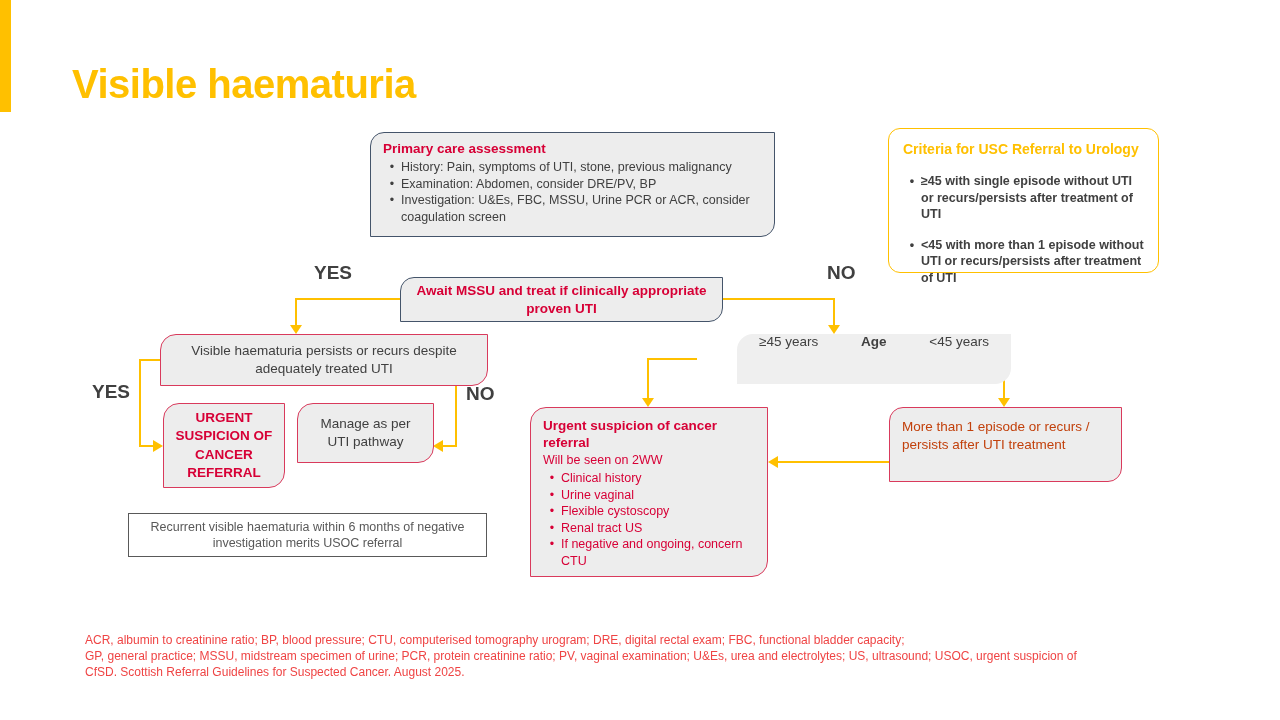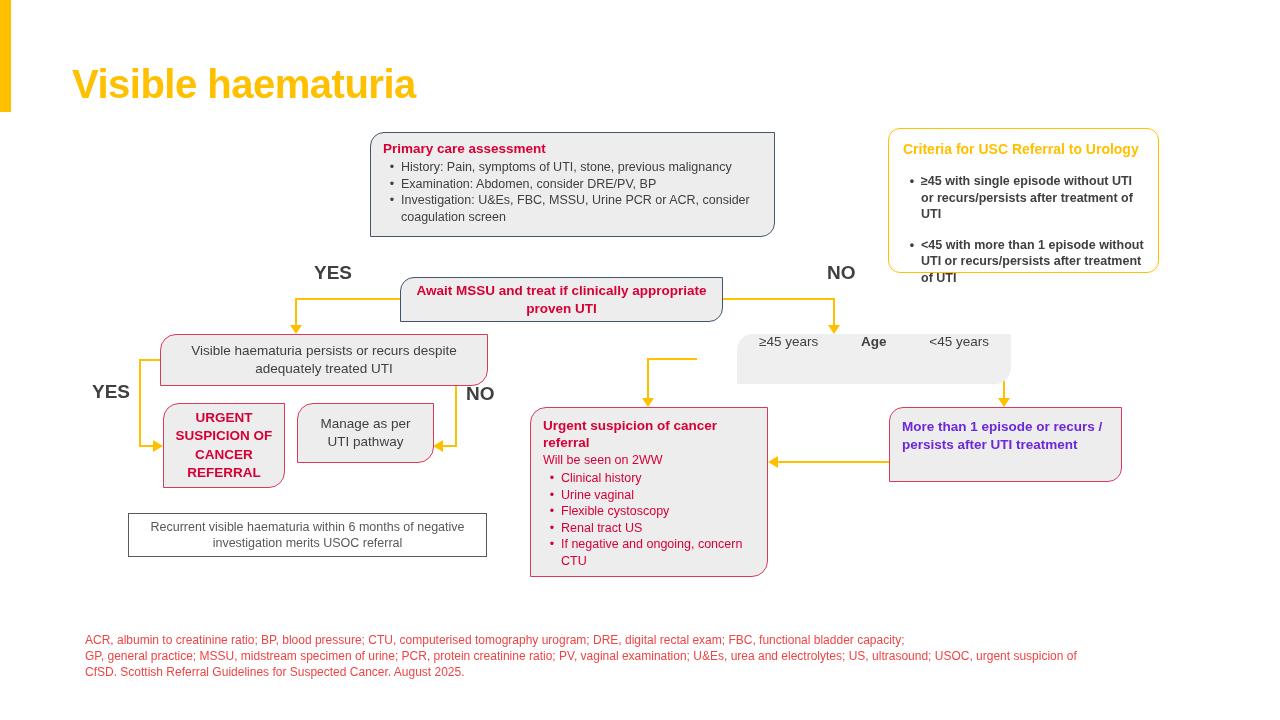--- a/index.html
+++ b/index.html
@@ -44,22 +44,22 @@
            justify-content:space-between;padding:0 22px;font-size:13.5px;box-sizing:border-box;
            border-radius:16px 0 16px 0;background:#EFEFEF;margin-left:40px;}
   .age-center{font-weight:bold;}
   
   .usc-box{left:530px;top:407px;width:238px;height:170px;padding:10px 12px;color:#D70036;
            border-radius:16px 0 16px 0;}
   .usc-title{font-weight:bold;font-size:13.5px;line-height:1.25;}
   .usc-sub{font-size:12.5px;line-height:1.3;margin-bottom:2px;}
   .usc-box .bullet-row{color:#D70036;}
   
-  .episode-box{left:889px;top:407px;width:233px;height:75px;padding:10px 12px;color:#6d28d9;
-               font-weight:bold;font-size:13.5px;line-height:1.3;border-radius:14px 0 14px 0;}
+  .episode-box{left:889px;top:407px;width:233px;height:75px;padding:10px 12px;color:#c2410c;
+               font-weight:normal;font-size:13.5px;line-height:1.3;border-radius:14px 0 14px 0;}
   
   .footer{left:85px;top:632px;width:1115px;font-size:12px;line-height:16px;color:#ef4444;}
   svg.connectors{position:absolute;left:0;top:0;pointer-events:none;}
 </style>
 </head>
 <body>
 
 <div class="abs accent-bar"></div>
 <div class="abs slide-title">Visible haematuria</div>
 

